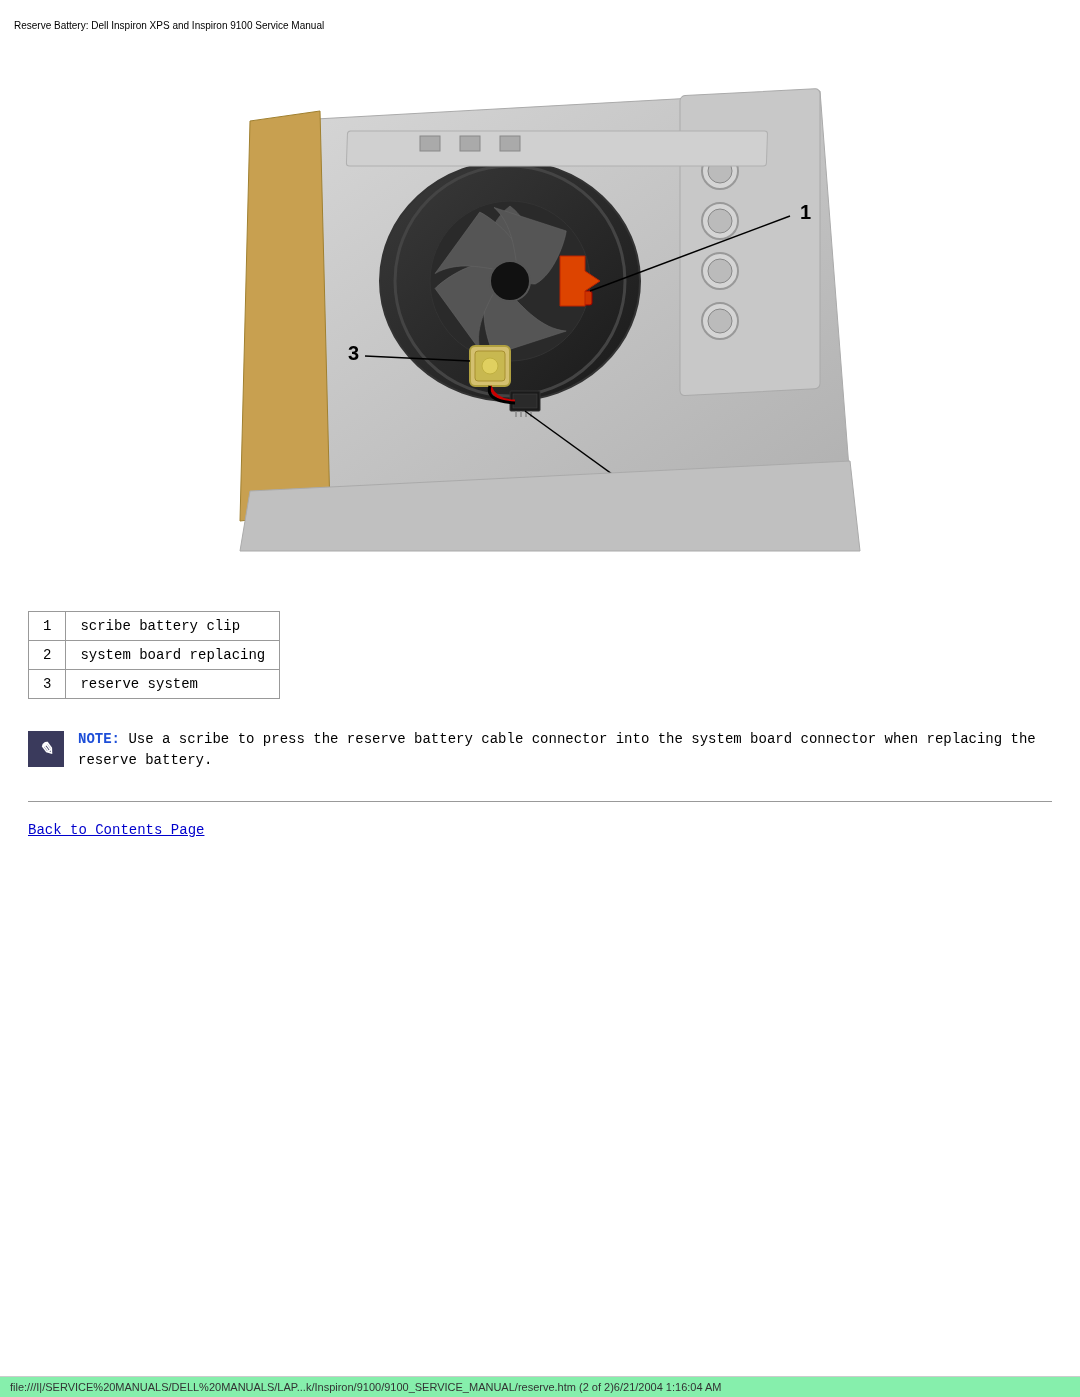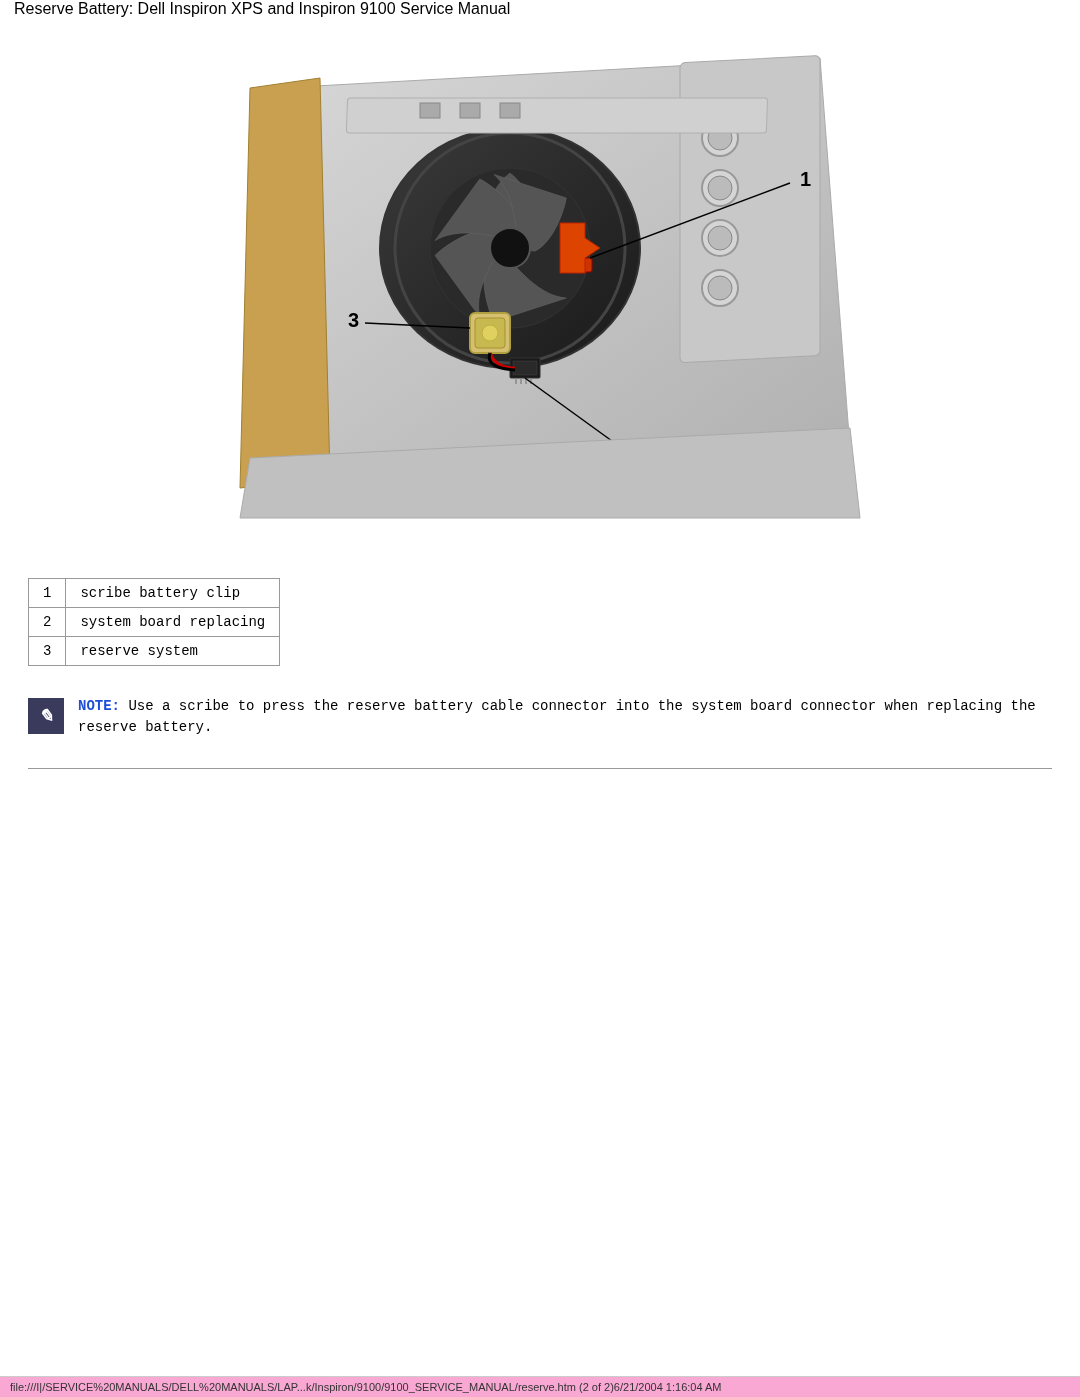--- a/index.html
+++ b/index.html
@@ -10,22 +10,22 @@
     body {
       background: #ffffff;
       font-family: Arial, sans-serif;
       font-size: 14px;
       color: #000000;
       width: 1080px;
       min-height: 1397px;
       position: relative;
     }
     .page-title-bar {
-      padding: 0 14px;
-      font-size: 16px;
+      padding: 20px 14px;
+      font-size: 10px;
       color: #000;
     }
     .main-content {
       padding: 10px 14px 0 14px;
     }
     .diagram-area {
       display: flex;
       justify-content: center;
       margin-bottom: 30px;
     }
@@ -95,21 +95,21 @@
       text-decoration: underline;
       font-family: 'Courier New', monospace;
       font-size: 14px;
       cursor: pointer;
     }
     .status-bar {
       position: absolute;
       bottom: 0;
       left: 0;
       right: 0;
-      background: #f9a8d4;
+      background: #86efac;
       border-top: 1px solid #ccc;
       padding: 4px 10px;
       font-size: 11px;
       color: #333;
       font-family: Arial, sans-serif;
     }
   </style>
 </head>
 <body>
 
@@ -228,15 +228,16 @@
     <div class="note-icon">
       <span class="note-icon-inner">✎</span>
     </div>
     <div class="note-text">
       <span class="note-label">NOTE:</span><span> Use a scribe to press the reserve battery cable connector into the system board connector when replacing the reserve battery.</span>
     </div>
   </div>
 
   <hr class="horizontal-rule">
 
+  <a class="back-link" href="#">Back to Contents Page</a>
 </div>
 
 <div class="status-bar">file:///I|/SERVICE%20MANUALS/DELL%20MANUALS/LAP...k/Inspiron/9100/9100_SERVICE_MANUAL/reserve.htm (2 of 2)6/21/2004 1:16:04 AM</div>
 
 </body></html>

